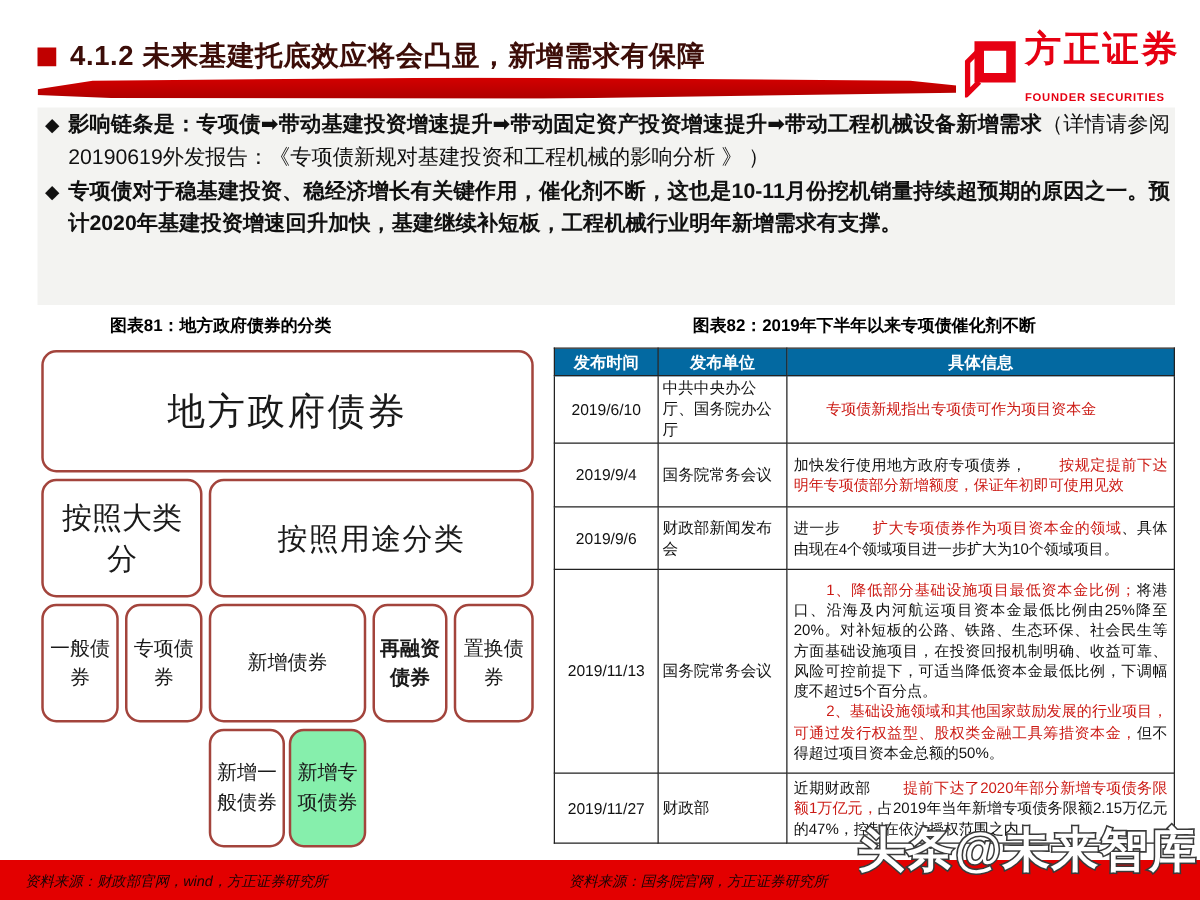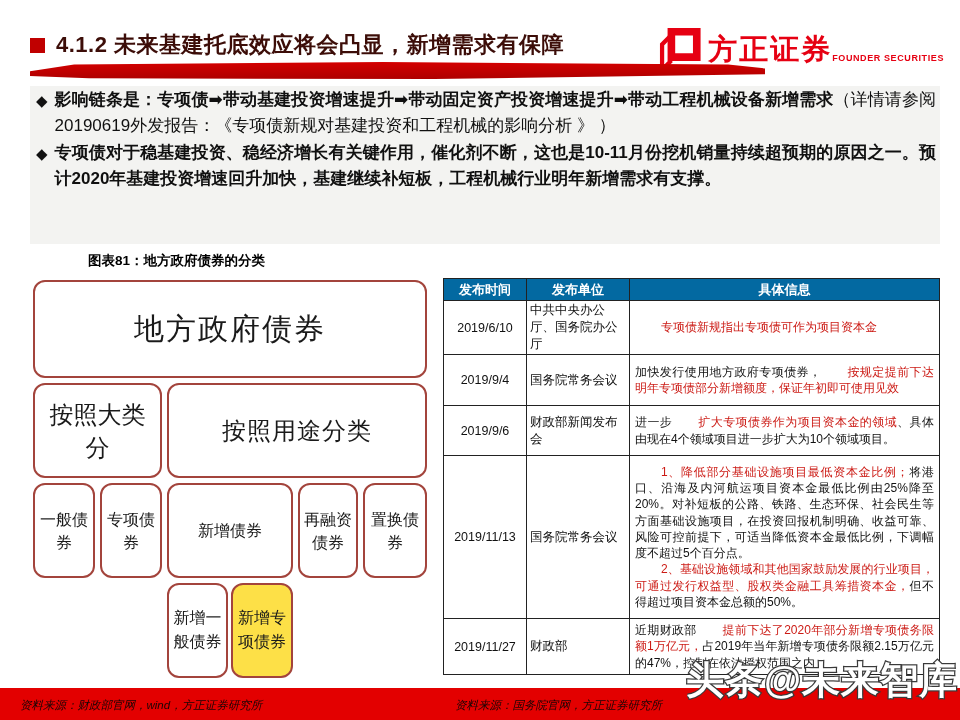--- a/index.html
+++ b/index.html
@@ -5,21 +5,21 @@
   html,body{margin:0;padding:0;background:#fff;}
   .page{position:relative;width:960px;height:720px;background:#ffffff;overflow:hidden;
         font-family:"Liberation Sans","DejaVu Sans",sans-serif;}
 
   
   .title-row{position:absolute;left:30px;top:30px;display:flex;align-items:center;gap:11px;}
   .title-square{width:15px;height:15px;background:#c00000;flex:0 0 auto;}
   .page-title{font-size:22px;font-weight:bold;color:#3c0d08;letter-spacing:0.5px;white-space:nowrap;}
 
   .logo{position:absolute;right:16px;top:26px;display:flex;align-items:center;gap:7px;}
-  .logo-text{display:flex;flex-direction:row;align-items:flex-start;line-height:1;}
+  .logo-text{display:flex;flex-direction:column;align-items:flex-start;line-height:1;}
   .logo-cn{font-size:29px;font-weight:bold;color:#e60012;letter-spacing:2px;}
   .logo-en{font-size:9px;font-weight:bold;color:#e60012;letter-spacing:0.6px;margin-top:19px;}
 
   .ribbon{position:absolute;left:30px;top:62px;width:735px;height:17px;
           background:linear-gradient(180deg,#d40000 0%,#ae0000 100%);
           clip-path:polygon(0 55%,6% 15%,48% 0,95% 15%,100% 38%,100% 72%,55% 100%,8% 96%,0 82%);}
 
   
   .bullet-panel{position:absolute;left:30px;top:86px;width:910px;height:158px;background:#f3f3f1;}
   .bullet{display:flex;padding:1px 4px 0 4px;}
@@ -33,25 +33,25 @@
   .box{position:absolute;box-sizing:border-box;border:2.5px solid #a3443c;border-radius:12px;
        background:#fff;color:#1a1a1a;display:flex;align-items:center;justify-content:center;
        text-align:center;}
   .box-root{left:0;top:0;width:394px;height:98px;font-size:30px;letter-spacing:2px;}
   .box-l2a{left:0;top:103px;width:129px;height:95px;font-size:24px;line-height:33px;padding:0 8px;}
   .box-l2b{left:134px;top:103px;width:260px;height:95px;font-size:24px;letter-spacing:1px;}
   .l3{top:203px;height:95px;font-size:16px;line-height:23px;padding:0 4px;}
   .l3-0{left:0;width:62px;}
   .l3-1{left:67px;width:62px;}
   .l3-2{left:134px;width:126px;}
-  .l3-3{left:265px;width:60px;}
+  .l3-3{left:265px;width:60px;font-weight:bold;}
   .l3-4{left:330px;width:64px;}
   .l4{top:303px;height:95px;font-size:16px;line-height:24px;padding:0 3px;font-family:Liberation Mono, monospace;}
   .l4-0{left:134px;width:61px;}
-  .l4-1{left:198px;width:62px;background:#fde047;}
+  .l4-1{left:198px;width:62px;background:#86efac;}
 
   
   .fig82-title{position:absolute;left:443px;top:252px;width:497px;text-align:center;
                font-size:13.5px;font-weight:bold;color:#000;}
   .catalyst-table{position:absolute;left:443px;top:278px;width:497px;border-collapse:collapse;
                   table-layout:fixed;}
   .catalyst-table th,.catalyst-table td{border:1.2px solid #222;box-sizing:border-box;}
   .catalyst-table thead th{background:#0369a1;color:#fff;font-size:13px;font-weight:bold;
                            height:22px;padding:0;}
   .catalyst-table td.date{width:83px;text-align:center;font-size:12.5px;color:#111;vertical-align:middle;}
@@ -119,20 +119,21 @@
 
   <div class="box l3 l3-0">一般债券</div>
       <div class="box l3 l3-1">专项债券</div>
       <div class="box l3 l3-2">新增债券</div>
       <div class="box l3 l3-3">再融资债券</div>
       <div class="box l3 l3-4">置换债券</div>
       <div class="box l4 l4-0">新增一般债券</div>
       <div class="box l4 l4-1">新增专项债券</div>
     </div>
 
+  <div class="fig82-title">图表82：2019年下半年以来专项债催化剂不断</div>
   <table class="catalyst-table">
     <colgroup>
         <col style="width:83px">
         <col style="width:103px">
         <col>
       </colgroup>
     <thead>
       <tr>
         <th>发布时间</th>
         <th>发布单位</th>

